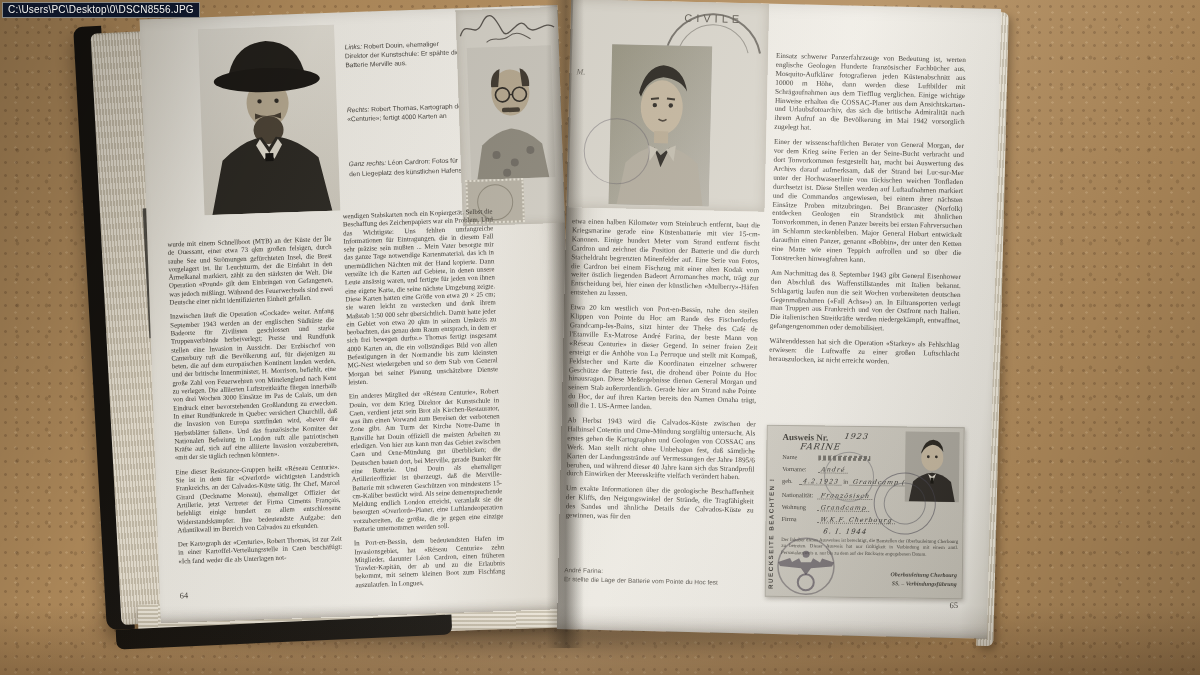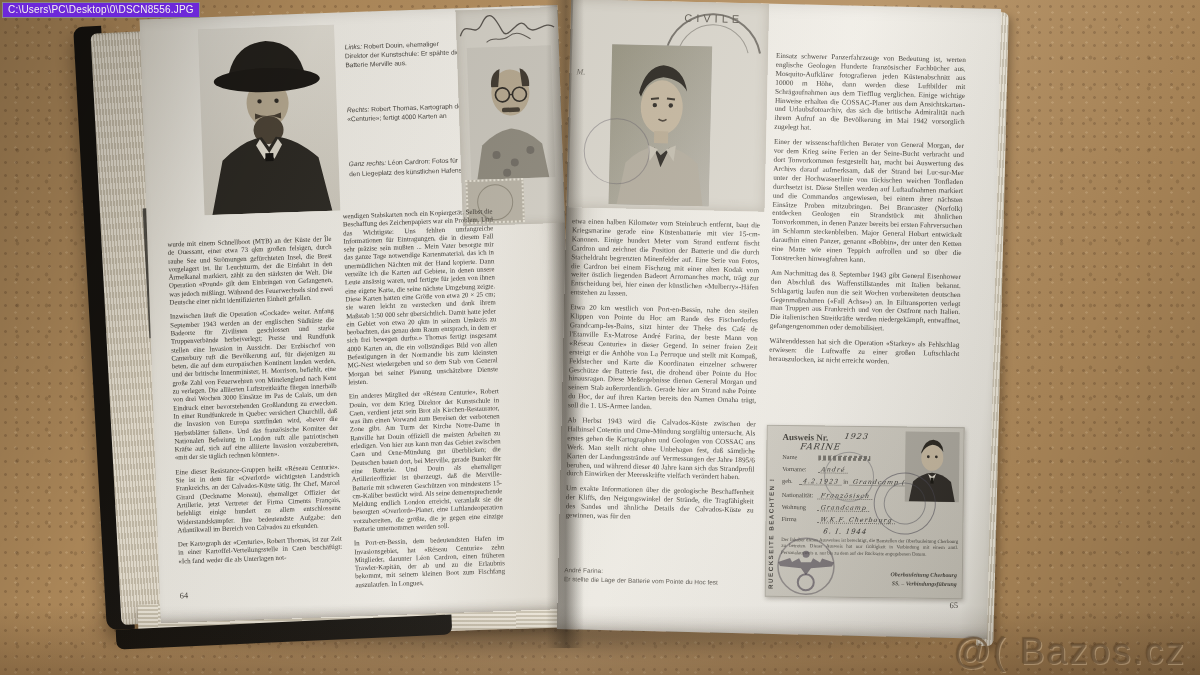--- a/index.html
+++ b/index.html
@@ -11,21 +11,21 @@
       radial-gradient(rgba(88,60,35,.28) 1px, transparent 1.6px),
       radial-gradient(rgba(255,230,190,.20) 1px, transparent 1.6px),
       radial-gradient(rgba(70,45,25,.18) 1.6px, transparent 2.2px);
     background-size:11px 13px,17px 15px,29px 31px;
     background-position:0 0,7px 5px,3px 11px;}
   .lighting{position:absolute;inset:0;pointer-events:none;
     background:linear-gradient(115deg,rgba(0,0,0,.28),rgba(0,0,0,.05) 22%,rgba(255,255,255,.10) 58%,rgba(0,0,0,.08) 82%,rgba(0,0,0,.22));}
   .floor-shade{position:absolute;left:0;right:0;bottom:0;height:70px;pointer-events:none;
     background:linear-gradient(rgba(0,0,0,0),rgba(40,22,8,.25));}
   
-  .filepath{position:absolute;left:2px;top:2px;background:#6d28d9;color:#f4f3ef;
+  .filepath{position:absolute;left:2px;top:2px;background:#0f172a;color:#f4f3ef;
     font:10px "Liberation Sans",sans-serif;padding:1px 5px 2px;border:1px solid #8a8a86;letter-spacing:.2px;z-index:50;text-align:right;}
   .watermark{position:absolute;right:14px;bottom:2px;font:400 37px "Liberation Sans",sans-serif;
     color:rgba(106,83,56,.78);letter-spacing:2px;z-index:50;
     text-shadow:1px 1px 0 rgba(255,235,205,.30),-1px -1px 1px rgba(60,40,20,.35);}
   
   .book-shadow{position:absolute;left:70px;top:604px;width:960px;height:56px;
     background:radial-gradient(ellipse,rgba(25,15,5,.5),transparent 70%);filter:blur(6px);}
   .cover-left{position:absolute;left:90px;top:26px;width:28px;height:604px;transform:rotate(-3.2deg);
     background:#16130f;border-radius:9px 0 0 11px;box-shadow:0 10px 18px rgba(20,10,0,.45);}
   .edge-left{position:absolute;left:106px;top:32px;width:58px;height:592px;transform:rotate(-3deg);
@@ -318,14 +318,13 @@
     </div>
 
     <div class="pageno pn-right">65</div>
   </div>
 
   <div class="gutter"></div>
   <div class="lighting"></div>
   <div class="floor-shade"></div>
 
   <div class="filepath">C:\Users\PC\Desktop\0\DSCN8556.JPG</div>
-  <div class="watermark">@( Bazos.cz</div>
 </div>
 
 </body></html>

